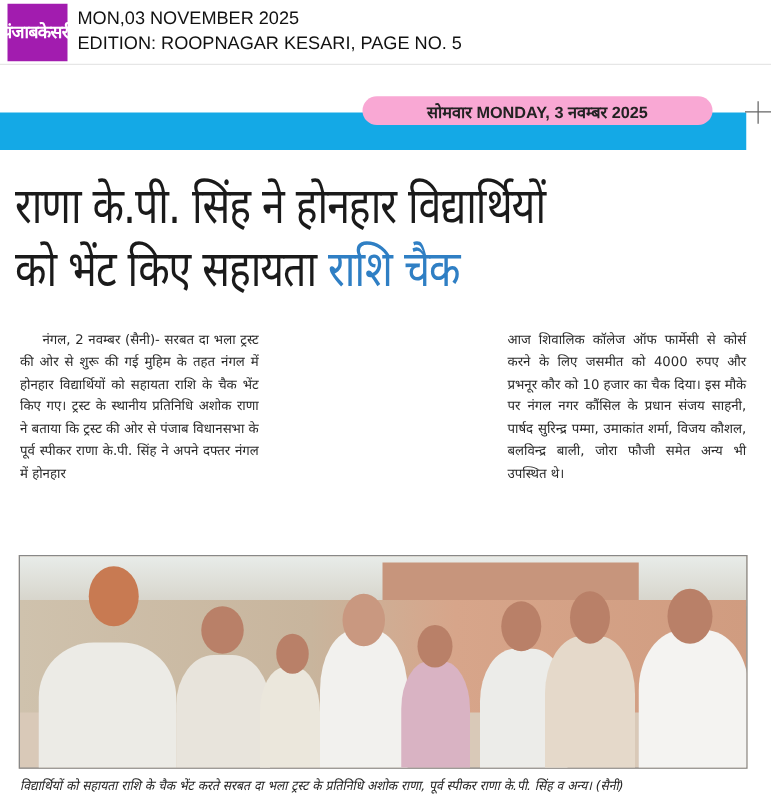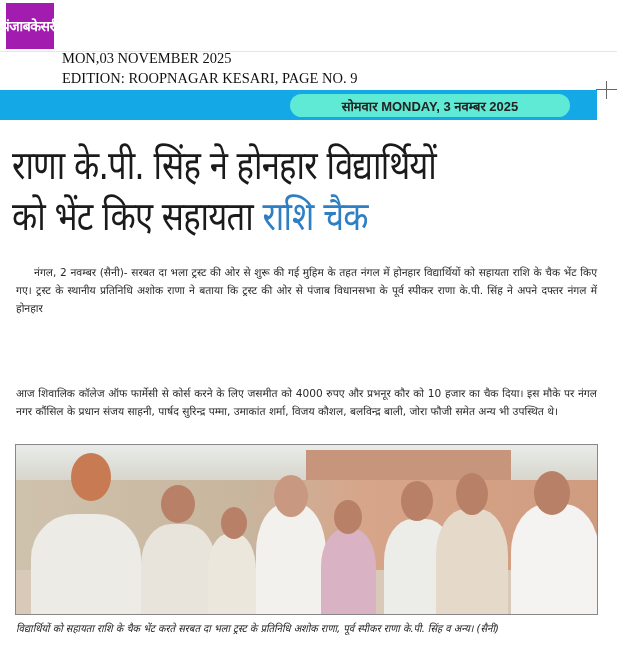--- a/index.html
+++ b/index.html
@@ -2,31 +2,31 @@
 <html><head>
   <meta charset="utf-8">
   <style>
     * { box-sizing: border-box; margin: 0; padding: 0; }
     html, body { width: 617px; height: 646px; background: #ffffff; overflow: hidden; }
     body { font-family: "DejaVu Sans", sans-serif; color: #222; position: relative; }
 
     .header { position: absolute; left: 0; top: 0; width: 617px; height: 52px; background: #fff; border-bottom: 1px solid #e6e6e6; }
     .logo { position: absolute; left: 6px; top: 3px; width: 48px; height: 46px; background: #a21caf; color: #fff; display: flex; flex-direction: row; justify-content: center; align-items: center; line-height: 1; }
     .logo span { font-family: "DejaVu Sans", sans-serif; font-weight: bold; font-size: 14px; letter-spacing: -0.5px; }
-    .meta { position: absolute; left: 62px; top: 5px; font-family: Liberation Serif, serif; font-size: 14.5px; line-height: 20px; color: #111; margin-top: 43px; }
+    .meta { position: absolute; left: 62px; top: 5px; font-family: Liberation Sans, sans-serif; font-size: 14.5px; line-height: 20px; color: #111; }
 
     .band { position: absolute; left: 0; top: 90px; width: 597px; height: 30px; background: #14a9e6; }
-    .date-pill { position: absolute; left: 290px; top: 94px; width: 280px; height: 23px; background: #5eead4; border-radius: 14px; display: flex; align-items: center; justify-content: center; font-family: "Liberation Sans", sans-serif; font-weight: bold; font-size: 13px; color: #222; }
+    .date-pill { position: absolute; left: 290px; top: 77px; width: 280px; height: 23px; background: #f9a8d4; border-radius: 14px; display: flex; align-items: center; justify-content: center; font-family: "Liberation Sans", sans-serif; font-weight: bold; font-size: 13px; color: #222; }
     .crop-mark-h { position: absolute; left: 596px; top: 89px; width: 21px; height: 1px; background: #666; }
     .crop-mark-v { position: absolute; left: 606px; top: 81px; width: 1px; height: 18px; background: #666; }
 
     .headline { position: absolute; left: 12px; top: 140px; width: 595px; font-family: "DejaVu Sans", sans-serif; font-size: 40px; line-height: 51px; color: #1a1a1a; letter-spacing: -1px; font-weight: normal; transform: scaleX(0.82); transform-origin: left top; white-space: nowrap; }
     .headline .accent { color: #2f7fc4; }
 
-    .cols { position: absolute; left: 16px; top: 264px; width: 581px; height: 178px; display: flex; gap: 4px; flex-direction: column; }
+    .cols { position: absolute; left: 16px; top: 264px; width: 581px; height: 178px; display: flex; gap: 4px; }
     .col { flex: 1; font-family: "DejaVu Sans", sans-serif; font-size: 10.6px; line-height: 17.8px; color: #2a2a2a; text-align: justify; }
     .col p { text-indent: 18px; }
     .col p.noindent { text-indent: 0; }
 
     .photo { position: absolute; left: 15px; top: 444px; width: 583px; height: 171px; border: 1px solid #888; overflow: hidden; background: #d9c9b8; }
     .sky { position: absolute; left: 0; top: 0; width: 100%; height: 40px; background: linear-gradient(#e8ece9, #d5d2c8); }
     .wall { position: absolute; left: 0; top: 35px; width: 100%; height: 90px; background: linear-gradient(90deg, #cfc2ad 0%, #c8b59d 40%, #d7a58a 60%, #d09c80 100%); }
     .roof { position: absolute; left: 290px; top: 5px; width: 205px; height: 30px; background: #c7957c; }
     .person { position: absolute; bottom: -10px; border-radius: 40% 40% 0 0; }
     .head { position: absolute; border-radius: 50%; background: #b98068; }
@@ -36,21 +36,21 @@
 </head>
 <body>
 
 <div class="header">
   <div class="logo">
     <span>पंजाब</span>
     <span>केसरी</span>
   </div>
   <div class="meta">
     <div>MON,03 NOVEMBER 2025</div>
-    <div>EDITION: ROOPNAGAR KESARI, PAGE NO. 9</div>
+    <div>EDITION: ROOPNAGAR KESARI, PAGE NO. 5</div>
   </div>
 </div>
 
 <div class="band"></div>
 <div class="date-pill">सोमवार MONDAY, 3 नवम्बर 2025</div>
 <div class="crop-mark-h"></div>
 <div class="crop-mark-v"></div>
 
 <div class="headline">
   <div>राणा के.पी. सिंह ने होनहार विद्यार्थियों</div>

